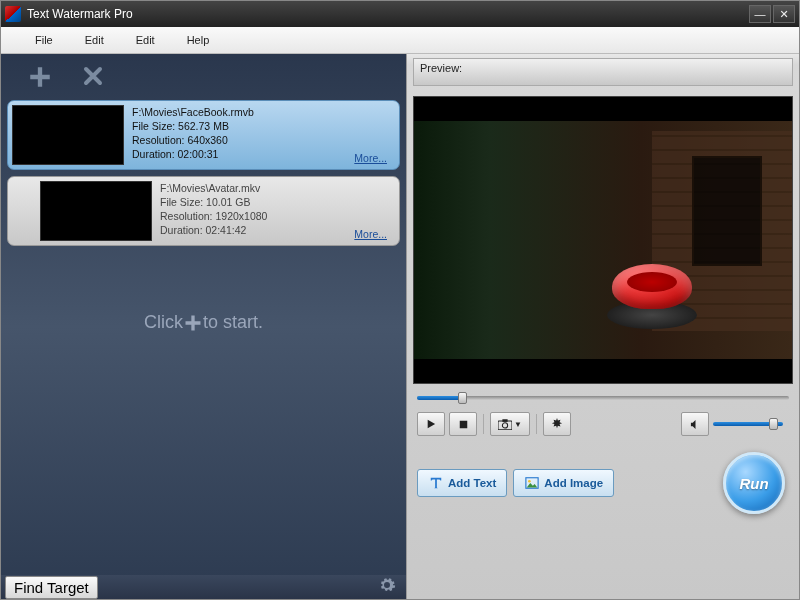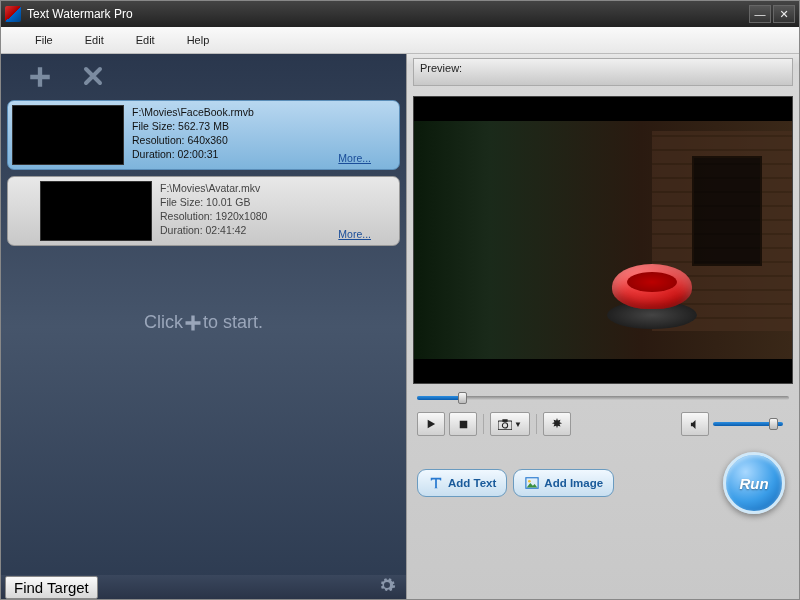--- a/index.html
+++ b/index.html
@@ -15,21 +15,21 @@
 .left-panel { width: 406px; background: linear-gradient(to bottom, #2a374d 0%, #46556b 50%, #2c3a50 100%); display: flex; flex-direction: column; position: relative; border-right: 1px solid #999; }
 .left-toolbar { height: 46px; display: flex; align-items: center; padding-left: 26px; gap: 28px; }
 .plus-icon, .x-icon { width: 26px; height: 26px; cursor: pointer; color: #7b8ba0; }
 .file-list { padding: 0 6px; }
 .file-item { display: flex; margin-bottom: 6px; border-radius: 7px; padding: 4px; font-size: 10.5px; line-height: 14px; position: relative; }
 .file-item.selected { background: linear-gradient(to bottom, #b8d7f0, #7eb4dc); border: 1px solid #5a8db8; }
 .file-item.normal { background: linear-gradient(to bottom, #e8e8e8, #c8c8c8); border: 1px solid #999; padding-left: 32px; }
 .file-item .thumb { width: 112px; height: 60px; background: #000; margin-right: 8px; border: 1px solid #333; }
 .file-item .info { flex: 1; color: #111; }
 .file-item.normal .info { color: #444; }
-.file-item .more { position: absolute; right: 28px; bottom: 4px; color: #1a4d99; text-decoration: underline; cursor: pointer; font-size: 10.5px; }
+.file-item .more { position: absolute; right: 12px; bottom: 4px; color: #1a4d99; text-decoration: underline; cursor: pointer; font-size: 10.5px; }
 .click-start { text-align: center; color: #9aa6ba; font-size: 18px; margin-top: 60px; display: flex; align-items: center; justify-content: center; gap: 0; }
 .click-start .plus { width: 20px; height: 20px; display: inline-flex; }
 .left-statusbar { position: absolute; bottom: 0; left: 0; right: 0; height: 24px; background: linear-gradient(to bottom, #3a475d, #2a3448); display: flex; align-items: center; padding: 0 4px; }
 .find-target { background: linear-gradient(to bottom, #fafafa, #d8d8d8); border: 1px solid #888; font-size: 15px; padding: 2px 8px; border-radius: 2px; cursor: pointer; }
 .gear { position: absolute; right: 10px; color: #8b98ac; cursor: pointer; }
 .right-panel { flex: 1; background: linear-gradient(to bottom, #e8e8e8 0%, #d8d8d8 2%, #c8c8c8 100%); display: flex; flex-direction: column; padding: 4px 6px; }
 .preview-header { height: 28px; background: linear-gradient(to bottom, #f0f0f0, #c8c8c8); border: 1px solid #aaa; font-size: 11px; padding: 3px 6px; color: #222; margin-bottom: 10px; }
 .preview-area { height: 288px; background: #000; border: 1px solid #444; position: relative; overflow: hidden; }
 .preview-scene { position: absolute; top: 24px; left: 0; right: 0; bottom: 24px; background: linear-gradient(to right, #0a1a0a 0%, #1a2a1a 20%, #2a1a10 60%, #3a2818 100%); }
 .preview-scene .brick { position: absolute; right: 0; top: 10px; width: 140px; height: 200px; background: repeating-linear-gradient(0deg, #4a3020 0, #4a3020 12px, #3a2515 12px, #3a2515 14px), repeating-linear-gradient(90deg, #4a3020 0, #4a3020 22px, #3a2515 22px, #3a2515 24px); opacity: 0.6; }
@@ -43,21 +43,21 @@
 .timeline .prog { position: absolute; left: 0; width: 12%; height: 4px; background: linear-gradient(to bottom, #2a8de0, #0a5cad); border-radius: 2px; }
 .timeline .thumb-h { position: absolute; left: 12%; top: -4px; width: 9px; height: 12px; background: linear-gradient(to bottom, #f8f8f8, #bbb); border: 1px solid #777; border-radius: 2px; margin-left: -4px; }
 .player-controls { height: 28px; display: flex; align-items: center; gap: 4px; margin: 2px 4px; }
 .pcbtn { height: 24px; min-width: 28px; background: linear-gradient(to bottom, #f8f8f8, #d0d0d0); border: 1px solid #999; border-radius: 2px; display: flex; align-items: center; justify-content: center; cursor: pointer; font-size: 11px; padding: 0 6px; color: #222; }
 .pcbtn.wide { min-width: 40px; }
 .divider { width: 1px; height: 20px; background: #aaa; margin: 0 2px; }
 .spacer { flex: 1; }
 .vol-track { width: 70px; height: 4px; background: linear-gradient(to bottom, #2a8de0, #0a5cad); border-radius: 2px; position: relative; margin-right: 6px; }
 .vol-track .thumb-h { left: 85%; }
 .watermark-buttons { display: flex; gap: 6px; margin: 12px 4px 4px 4px; align-items: center; }
-.wmbtn { height: 28px; background: linear-gradient(to bottom, #f0f8ff, #c8dff0); border: 1px solid #6a9bc0; border-radius: 9px; display: flex; align-items: center; justify-content: center; cursor: pointer; font-size: 11.5px; padding: 0 10px; color: #1a5a9a; font-weight: bold; gap: 4px; }
+.wmbtn { height: 28px; background: linear-gradient(to bottom, #f0f8ff, #c8dff0); border: 1px solid #6a9bc0; border-radius: 3px; display: flex; align-items: center; justify-content: center; cursor: pointer; font-size: 11.5px; padding: 0 10px; color: #1a5a9a; font-weight: bold; gap: 4px; }
 .wmbtn .ico { width: 16px; height: 16px; display: inline-flex; align-items: center; justify-content: center; }
 .run-btn { width: 62px; height: 62px; border-radius: 50%; background: radial-gradient(circle at 35% 30%, #a8d8ff, #3a9de8 55%, #0a5cad); border: 3px solid #d0e8f8; box-shadow: 0 2px 6px rgba(0,0,0,0.4), inset 0 2px 4px rgba(255,255,255,0.5); display: flex; align-items: center; justify-content: center; color: #fff; font-size: 15px; font-weight: bold; font-style: italic; cursor: pointer; margin-left: auto; margin-right: 4px; text-shadow: 0 1px 2px rgba(0,0,0,0.4); }
 </style>
 </head>
 <body>
 
 <div class="window">
 
   <div class="titlebar">
     <span class="app-icon"></span>

